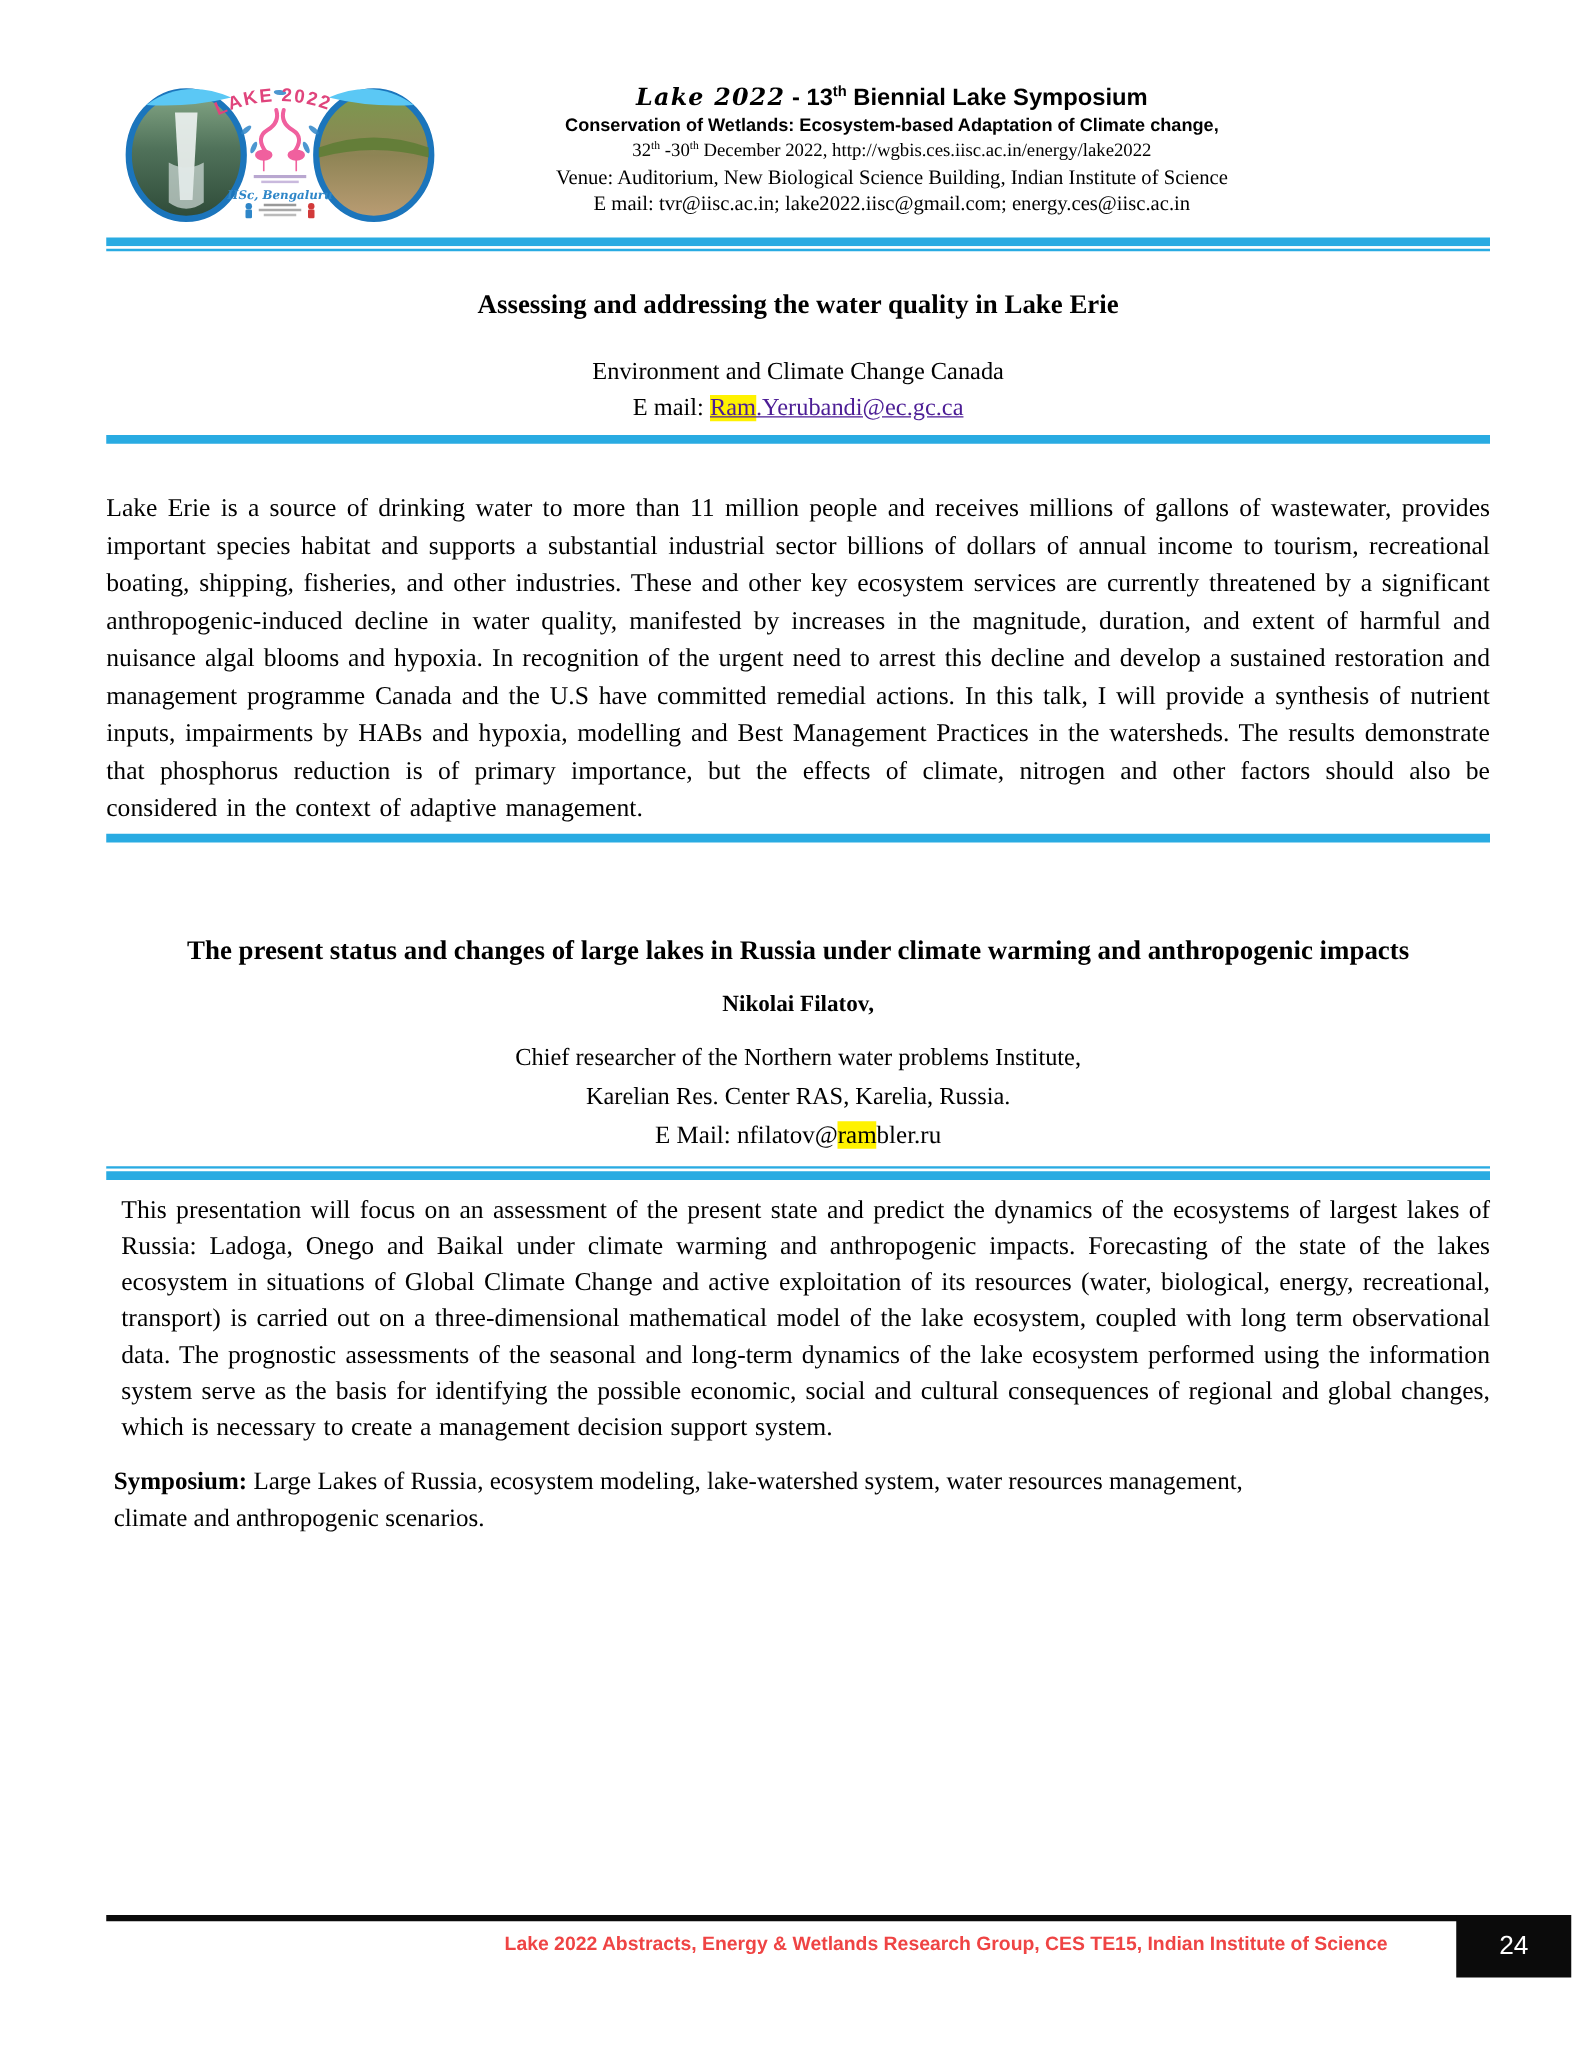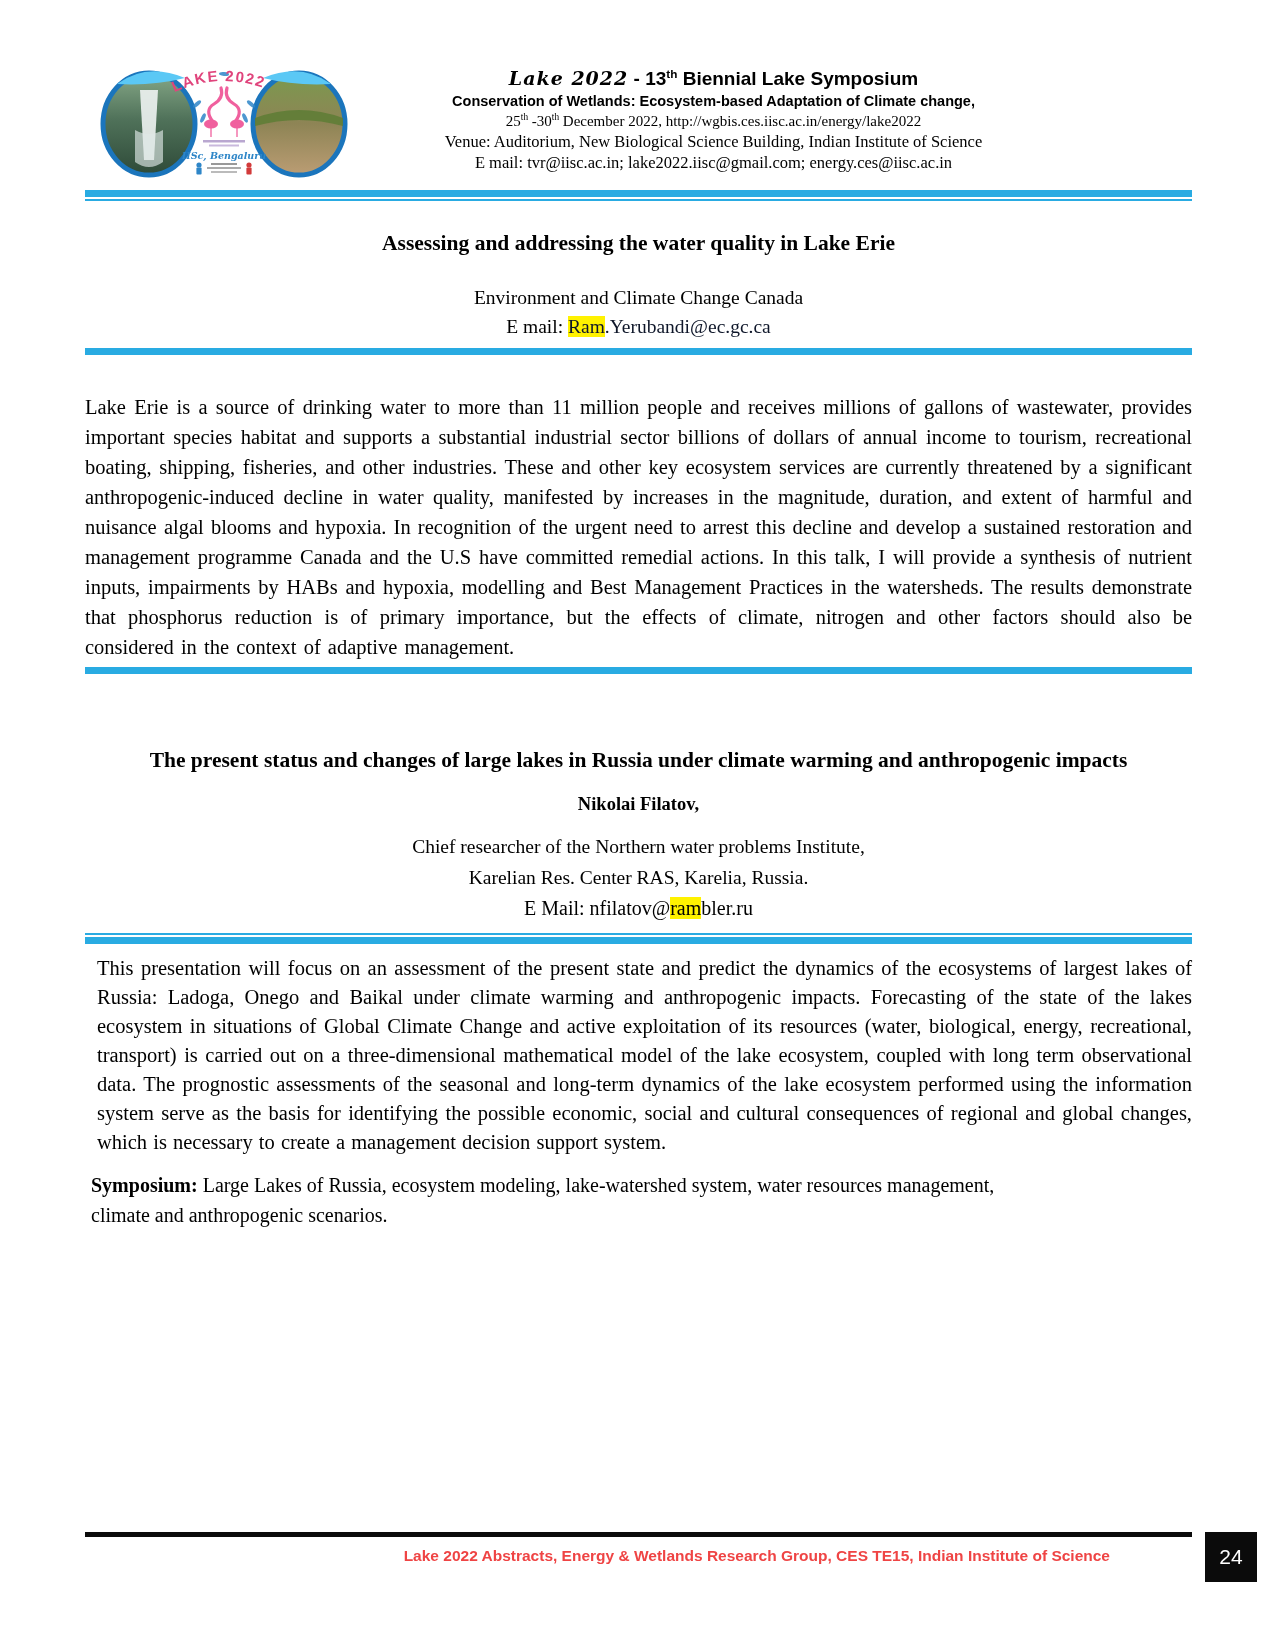--- a/index.html
+++ b/index.html
@@ -26,41 +26,41 @@
   .rule-thin{height:2px;background:#29ABE2;}
   .rule-gap{height:2px;background:#fff;}
   .hdr-rule{margin-top:6px;}
   .rule-after-email1{margin-top:7px;}
   .rule-after-body1{margin-top:5px;}
   .rule-before-body2{margin-top:9px;}
 
   
   .a1-title{margin:27px 0 0 0;text-align:center;font-size:21.5px;font-weight:bold;line-height:30px;}
   .a1-authors{margin-top:26px;text-align:center;font-size:19.5px;line-height:28.5px;}
-  .email-link{color:#0f172a;cursor:pointer;}
+  .email-link{color:#4c1d95;text-decoration:underline;cursor:pointer;}
   .hl{background:#FFF200;}
   .body-par{
     margin:37px 0 0 0;text-align:justify;font-size:20.5px;line-height:30px;word-spacing:2px;
   }
   .a2-title{margin:68px 0 0 0;text-align:center;font-size:21.5px;font-weight:bold;line-height:37px;}
   .a2-author{margin-top:12px;text-align:center;font-size:18.5px;font-weight:bold;line-height:26px;}
   .a2-aff{margin-top:14px;text-align:center;font-size:19.5px;line-height:31px;}
   .a2-email{font-size:20px;}
   .body-par2{margin:10px 0 0 12px;text-align:justify;font-size:20.5px;line-height:29px;word-spacing:1px;}
   .keywords{margin:13px 0 0 0;padding-left:6px;font-size:20px;line-height:30px;max-width:930px;}
   .keywords b{font-weight:bold;}
 
   
   .footer-line{position:absolute;left:85px;top:1532px;width:1107px;height:5px;background:#0b0b0b;}
   .footer-text{
     position:absolute;left:85px;right:165px;top:1547px;text-align:right;
     font-family:"Liberation Sans",sans-serif;font-weight:bold;font-size:15.5px;color:#ef4444;
   }
   .page-num-box{
-    position:absolute;right:18px;top:1532px;width:52px;height:50px;background:#0b0b0b;
+    position:absolute;right:18px;top:1532px;width:92px;height:50px;background:#0b0b0b;
     display:flex;align-items:center;justify-content:center;
     color:#fff;font-family:"Liberation Sans",sans-serif;font-size:21px;
   }
 </style>
 </head>
 <body>
 
 <div class="page">
   <div class="content">
 
@@ -133,21 +133,21 @@
               <rect x="97.4" y="107.5" width="5.2" height="7" rx="1" fill="#2E86C8"></rect>
             <circle cx="150" cy="105" r="2.6" fill="#d23a3a"></circle>
               <rect x="147.4" y="107.5" width="5.2" height="7" rx="1" fill="#d23a3a"></rect>
           </g>
         </svg>
       </div>
 
       <div class="header-text">
         <div class="h-title"><span class="script">Lake 2022</span><span> - 13</span><sup class="s">th</sup><span> Biennial Lake Symposium</span></div>
         <div class="h-sub">Conservation of Wetlands: Ecosystem-based Adaptation of Climate change,</div>
-        <div class="h-date"><span>25</span><sup class="s">th</sup><span> -30</span><sup class="s">th</sup><span> December 2022, http://wgbis.ces.iisc.ac.in/energy/lake2022</span></div>
+        <div class="h-date"><span>32</span><sup class="s">th</sup><span> -30</span><sup class="s">th</sup><span> December 2022, http://wgbis.ces.iisc.ac.in/energy/lake2022</span></div>
         <div class="h-venue">Venue: Auditorium, New Biological Science Building, Indian Institute of Science</div>
         <div class="h-emails">E mail: tvr@iisc.ac.in; lake2022.iisc@gmail.com; energy.ces@iisc.ac.in</div>
       </div>
     </header>
 
     <div class="hdr-rule">
       <div class="rule-thick"></div>
       <div class="rule-gap"></div>
       <div class="rule-thin"></div>
     </div>

